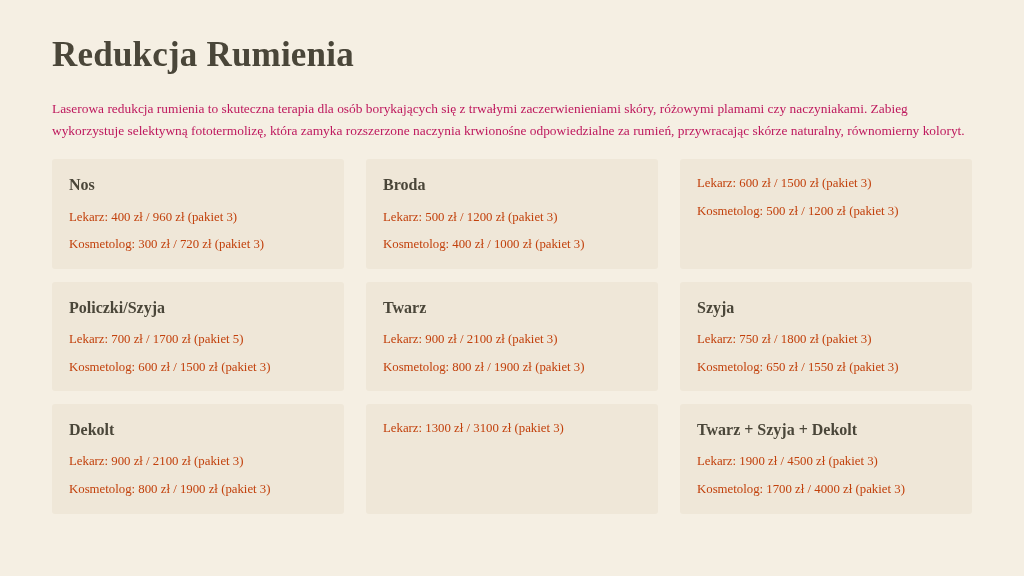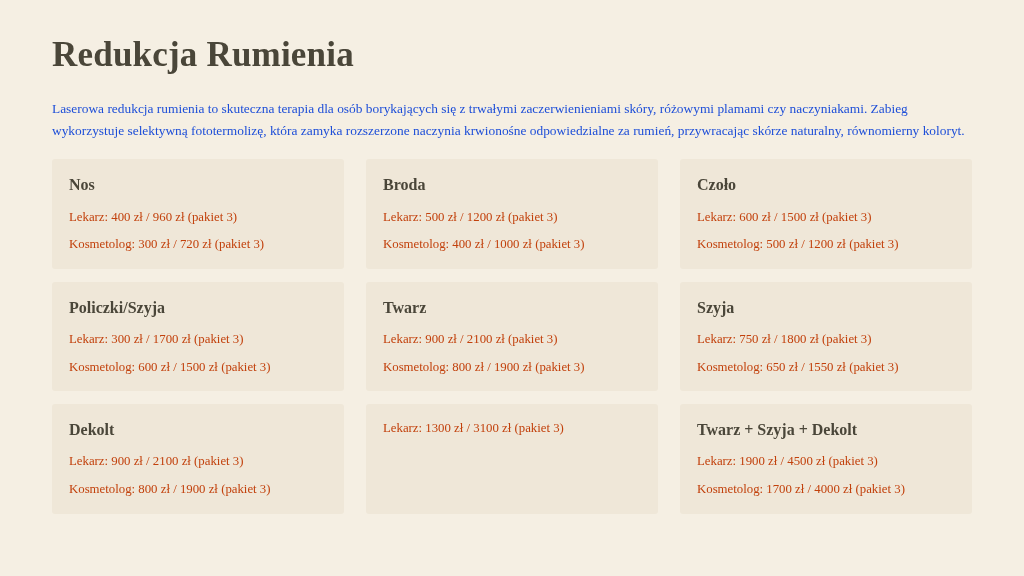--- a/index.html
+++ b/index.html
@@ -27,21 +27,21 @@
     font-size: 35px;
     line-height: 1.2;
     color: #4a4639;
     letter-spacing: 0.2px;
     margin: 0 0 22px 0;
   }
   .intro {
     font-family: "Liberation Serif", serif;
     font-size: 13.4px;
     line-height: 1.62;
-    color: #1d4ed8;
+    color: #be185d;
     max-width: 915px;
     margin: 0 0 18px 0;
   }
   .grid {
     display: grid;
     grid-template-columns: repeat(3, 1fr);
     gap: 13px 22px;
   }
   .card {
     background: #efe7d8;
@@ -86,28 +86,27 @@
       <div class="card-line">Kosmetolog: 300 zł / 720 zł (pakiet 3)</div>
     </div>
 
     <div class="card">
       <div class="card-title">Broda</div>
       <div class="card-line">Lekarz: 500 zł / 1200 zł (pakiet 3)</div>
       <div class="card-line">Kosmetolog: 400 zł / 1000 zł (pakiet 3)</div>
     </div>
 
     <div class="card">
-      <div class="card-title">Czoło</div>
       <div class="card-line">Lekarz: 600 zł / 1500 zł (pakiet 3)</div>
       <div class="card-line">Kosmetolog: 500 zł / 1200 zł (pakiet 3)</div>
     </div>
 
     <div class="card">
       <div class="card-title">Policzki/Szyja</div>
-      <div class="card-line">Lekarz: 300 zł / 1700 zł (pakiet 3)</div>
+      <div class="card-line">Lekarz: 700 zł / 1700 zł (pakiet 5)</div>
       <div class="card-line">Kosmetolog: 600 zł / 1500 zł (pakiet 3)</div>
     </div>
 
     <div class="card">
       <div class="card-title">Twarz</div>
       <div class="card-line">Lekarz: 900 zł / 2100 zł (pakiet 3)</div>
       <div class="card-line">Kosmetolog: 800 zł / 1900 zł (pakiet 3)</div>
     </div>
 
     <div class="card">

